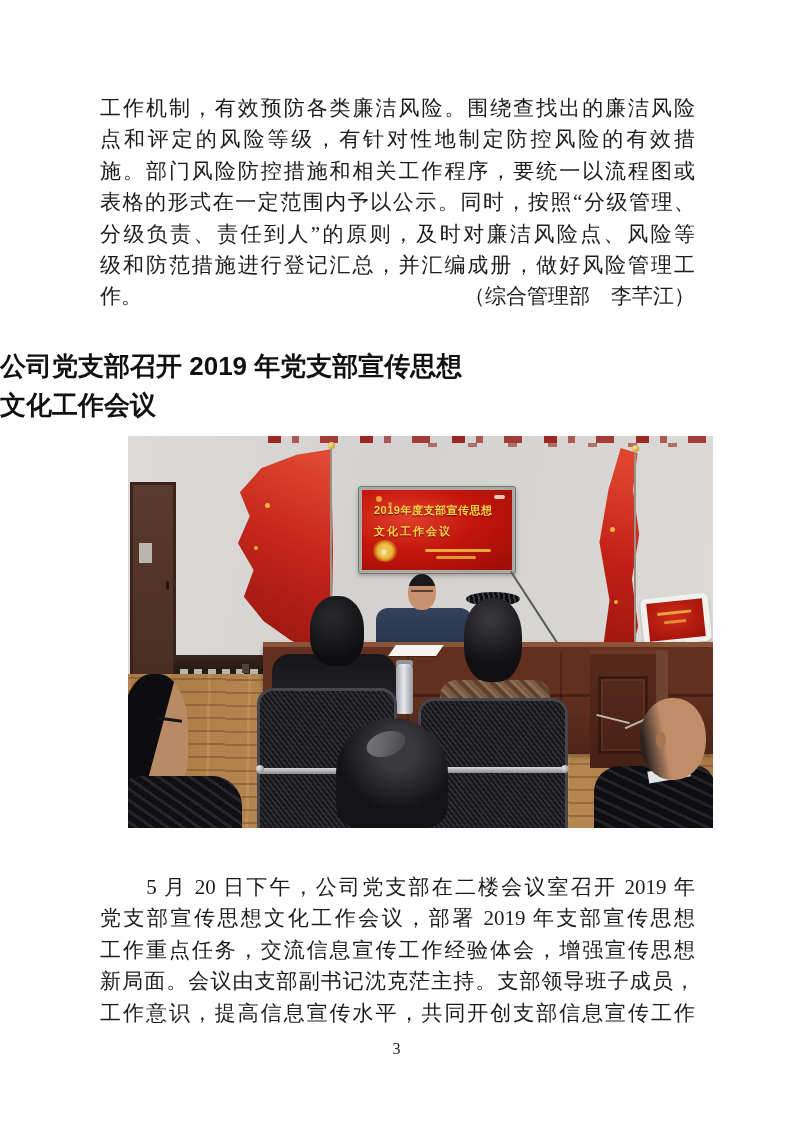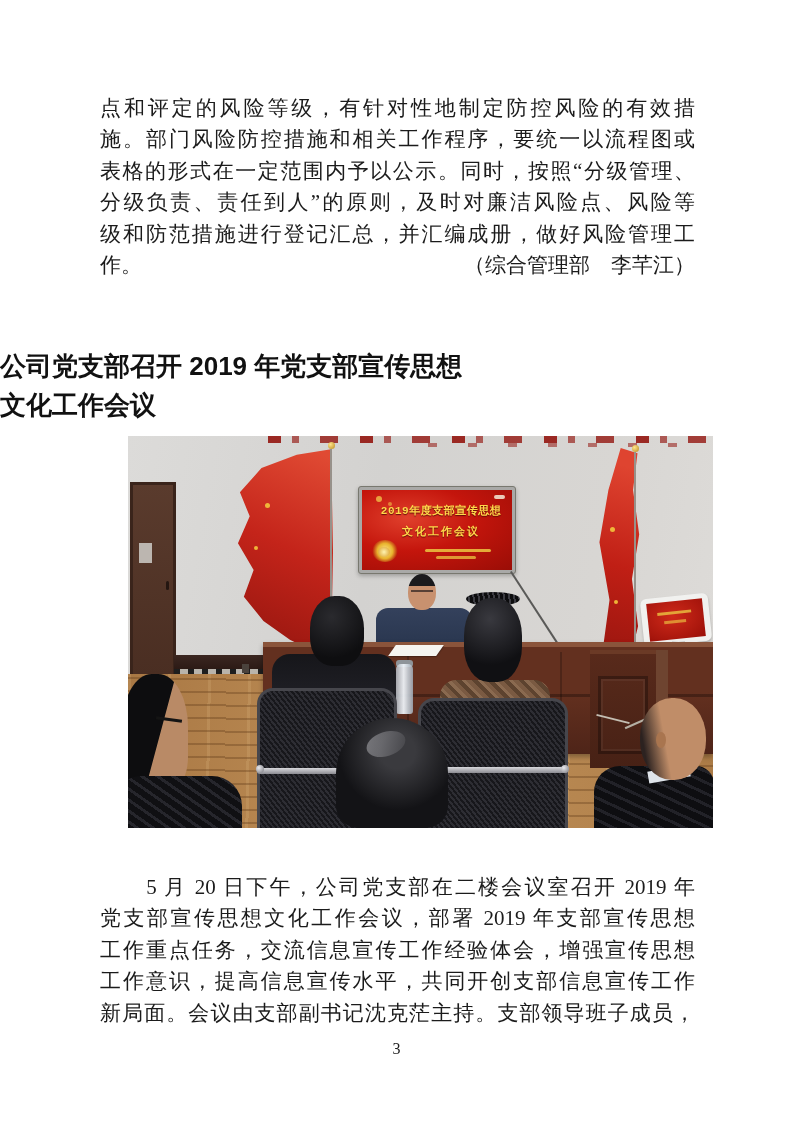--- a/index.html
+++ b/index.html
@@ -58,22 +58,22 @@
         background:radial-gradient(circle at 35% 35%,#ffe48a,#b98a1d);}
   .flag-right .cloth{inset:0;background:linear-gradient(195deg,#df4430 8%,#c01f15 45%,#8e130d 90%);
         clip-path:polygon(62% 0,92% 2%,84% 16%,95% 33%,82% 50%,93% 68%,72% 86%,46% 93%,28% 80%,42% 58%,24% 36%,40% 16%);}
   .star{width:5px;height:5px;border-radius:50%;background:#f3c53c;opacity:.9;}
 
   
   .tv{left:230px;top:50px;width:158px;height:88px;background:#a9a9a7;border:1px solid #78786f;
       border-radius:3px;box-sizing:border-box;padding:3px;box-shadow:0 2px 4px rgba(0,0,0,.25);}
   .tv-screen{position:relative;inset:auto;width:100%;height:100%;overflow:hidden;
       background:radial-gradient(ellipse at 30% 35%,#e0402c 0%,#c4150c 45%,#9a0d06 100%);}
-  .tv-line{position:absolute;left:4px;width:100%;text-align:center;color:#ffd84a;font-weight:700;
-      font-family:Liberation Mono, monospace;text-shadow:0 1px 1px rgba(90,8,4,.9);}
+  .tv-line{position:absolute;left:12px;width:100%;color:#ffd84a;font-weight:700;
+      font-family:Liberation Sans, sans-serif;text-shadow:0 1px 1px rgba(90,8,4,.9);}
   .tv-line1{top:16%;font-size:11px;letter-spacing:.5px;}
   .tv-line2{top:43%;font-size:11px;letter-spacing:2px;}
   .emblem{left:10px;bottom:8px;width:26px;height:22px;border-radius:50%;
       background:radial-gradient(circle at 50% 50%,#ffe98e 0%,#e8b32e 45%,rgba(190,120,20,.25) 70%,transparent 75%);}
   .emblem-core{left:16px;bottom:13px;width:12px;height:10px;border-radius:50%;
       background:radial-gradient(circle,#fff3b0,#d89a20);}
   .tv-sub1{left:42%;bottom:22%;width:66px;height:3px;background:#e9bb3e;border-radius:2px;opacity:.9;}
   .tv-sub2{left:49%;bottom:14%;width:40px;height:3px;background:#e9bb3e;border-radius:2px;opacity:.8;}
   .tv-logo{right:7px;top:5px;width:11px;height:4px;background:rgba(245,235,215,.85);border-radius:2px;}
   .tv-spark1{left:14px;top:6px;width:6px;height:6px;border-radius:50%;background:#f0c048;opacity:.8;}
@@ -154,20 +154,21 @@
   .corner-right-collar{left:520px;top:332px;width:42px;height:12px;background:#dfe4ea;transform:rotate(-10deg);}
   .corner-right-jacket{left:466px;top:330px;width:120px;height:62px;border-radius:26px 18px 0 0;
       background:repeating-linear-gradient(25deg,#0e0e11 0 7px,#222228 7px 10px);}
 </style>
 </head>
 <body>
 
 <div class="page">
 
   <div class="para p1">
+    <div class="jl">工作机制，有效预防各类廉洁风险。围绕查找出的廉洁风险</div>
     <div class="jl">点和评定的风险等级，有针对性地制定防控风险的有效措</div>
     <div class="jl">施。部门风险防控措施和相关工作程序，要统一以流程图或</div>
     <div class="jl">表格的形式在一定范围内予以公示。同时，按照“分级管理、</div>
     <div class="jl">分级负责、责任到人”的原则，及时对廉洁风险点、风险等</div>
     <div class="jl">级和防范措施进行登记汇总，并汇编成册，做好风险管理工</div>
     <div class="lastline">
       <span>作。</span>
       <span>（综合管理部　李芊江）</span>
     </div>
   </div>
@@ -278,18 +279,18 @@
     <div class="corner-right-jacket"></div>
     <div class="corner-right-collar"></div>
     <div class="corner-right-head"></div>
     <div class="corner-right-ear"></div>
   </div>
 
   <div class="para p2">
     <div class="jl indent1">5 月 20 日下午，公司党支部在二楼会议室召开 2019 年</div>
     <div class="jl">党支部宣传思想文化工作会议，部署 2019 年支部宣传思想</div>
     <div class="jl">工作重点任务，交流信息宣传工作经验体会，增强宣传思想</div>
+    <div class="jl">新局面。会议由支部副书记沈克茫主持。支部领导班子成员，</div>
     <div class="jl">工作意识，提高信息宣传水平，共同开创支部信息宣传工作</div>
-    <div class="jl">新局面。会议由支部副书记沈克茫主持。支部领导班子成员，</div>
   </div>
 
   <div class="pageno">3</div>
 </div>
 
 </body></html>

